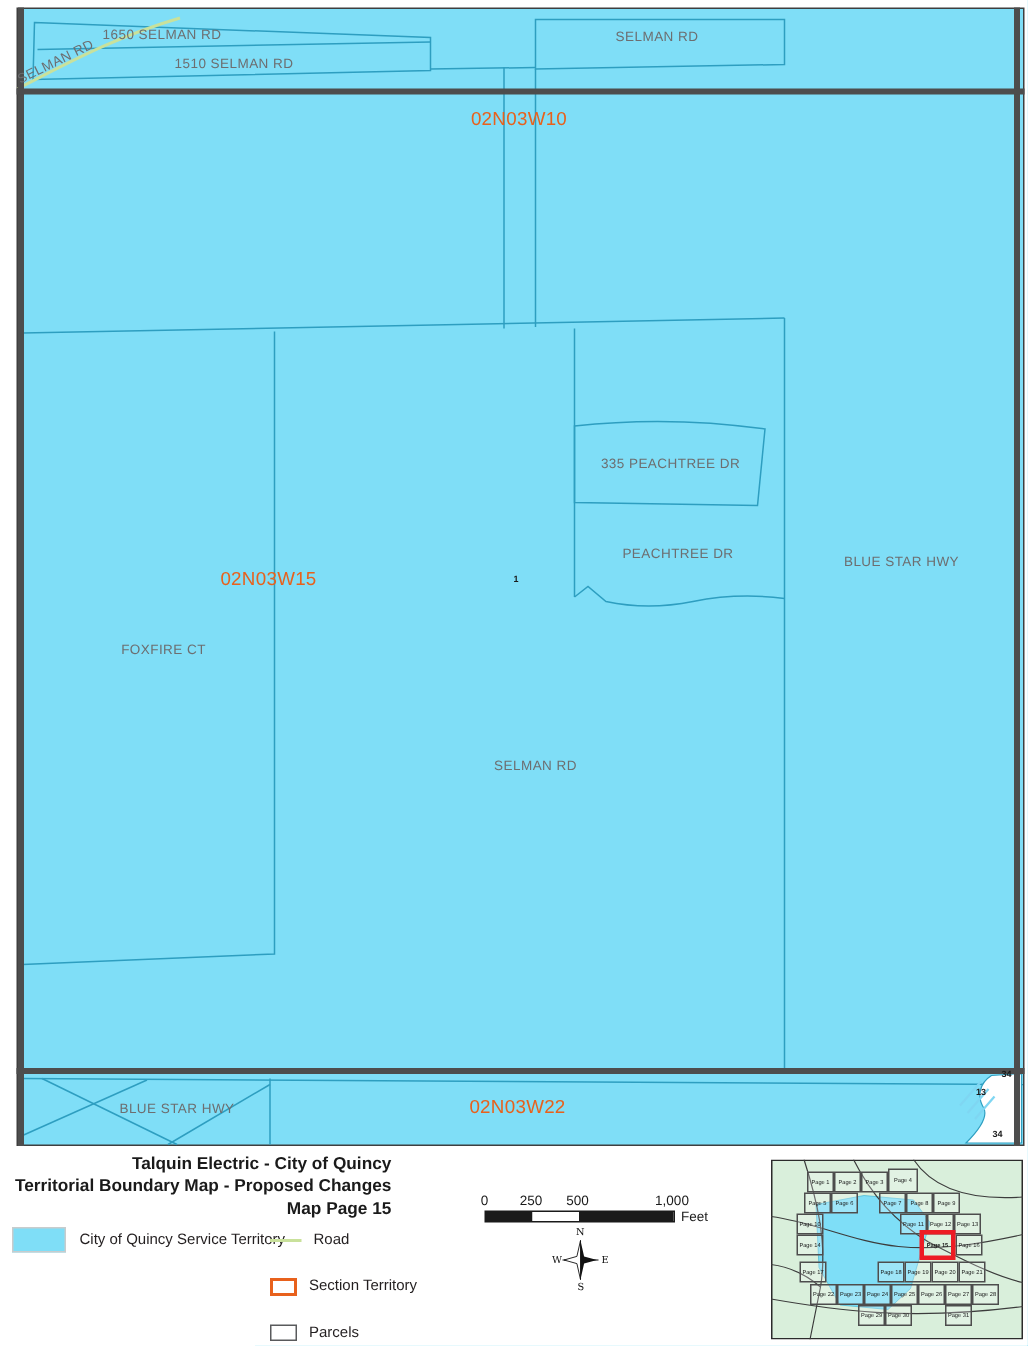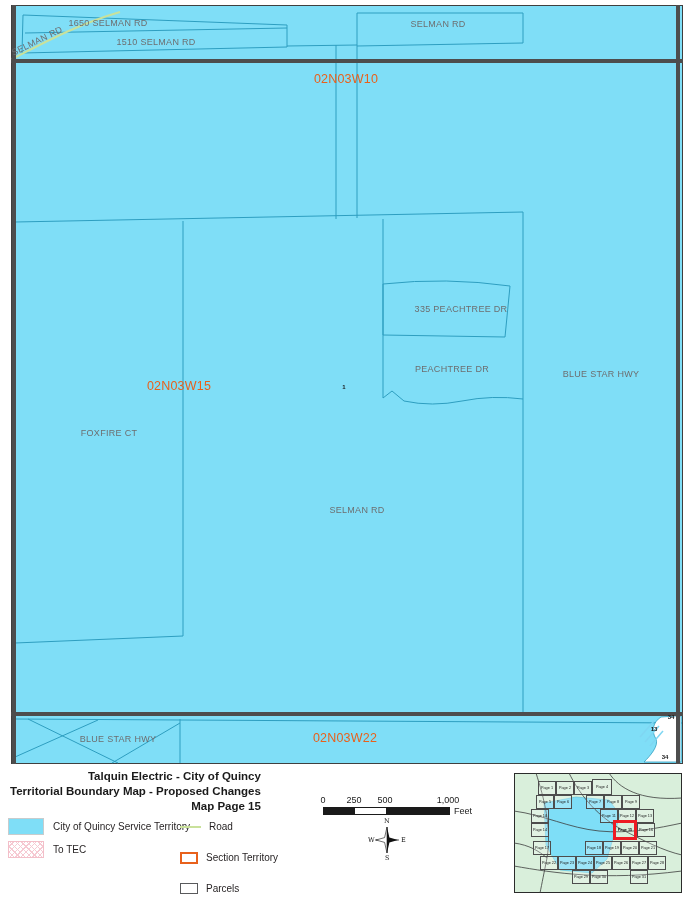--- a/index.html
+++ b/index.html
@@ -96,21 +96,21 @@
   </svg>
 
   <div id="map-labels">
       <div class="map-label road" style="left: 37px; top: 41px; transform: translate(-50%, -50%) rotate(-26deg);">SELMAN RD</div>
       <div class="map-label road" style="left: 108px; top: 23px;">1650 SELMAN RD</div>
       <div class="map-label road" style="left: 156px; top: 42px;">1510 SELMAN RD</div>
       <div class="map-label road" style="left: 438px; top: 24px;">SELMAN RD</div>
       <div class="map-label section" style="left: 346px; top: 37px; margin-top: 42px;">02N03W10</div>
       <div class="map-label section" style="left: 179px; top: 386px;">02N03W15</div>
       <div class="map-label section" style="left: 345px; top: 738px;">02N03W22</div>
-      <div class="map-label road" style="left: 447px; top: 309px; margin-left: 14px;">335 PEACHTREE DR</div>
+      <div class="map-label road" style="left: 447px; top: 309px;">335 PEACHTREE DR</div>
       <div class="map-label road" style="left: 452px; top: 369px;">PEACHTREE DR</div>
       <div class="map-label road" style="left: 601px; top: 374px;">BLUE STAR HWY</div>
       <div class="map-label road" style="left: 99px; top: 433px; padding-left: 20px;">FOXFIRE CT</div>
       <div class="map-label road" style="left: 357px; top: 510px;">SELMAN RD</div>
       <div class="map-label road" style="left: 118px; top: 739px;">BLUE STAR HWY</div>
       <div class="map-label small" style="left: 344px; top: 387px;">1</div>
       <div class="map-label small" style="left: 671px; top: 717px;">34</div>
       <div class="map-label small" style="left: 654px; top: 729px;">13</div>
       <div class="map-label small" style="left: 665px; top: 757px;">34</div>
     </div>
@@ -118,24 +118,20 @@
   <div id="title-block">
     <div>Talquin Electric - City of Quincy</div>
     <div>Territorial Boundary Map - Proposed Changes</div>
     <div>Map Page 15</div>
   </div>
 
   <div id="legend-left">
       <div class="legend-item">
         <span class="sw-territory"></span>
         <span class="lab">City of Quincy Service Territory</span>
-      </div>
-      <div class="legend-item">
-        <span class="sw-tec"></span>
-        <span class="lab">To TEC</span>
       </div>
     </div>
   <div id="legend-right">
       <div class="legend-item">
         <span class="sw-road"></span>
         <span class="lab">Road</span>
       </div>
       <div class="legend-item">
         <span class="sw-section"></span>
         <span class="lab">Section Territory</span>

